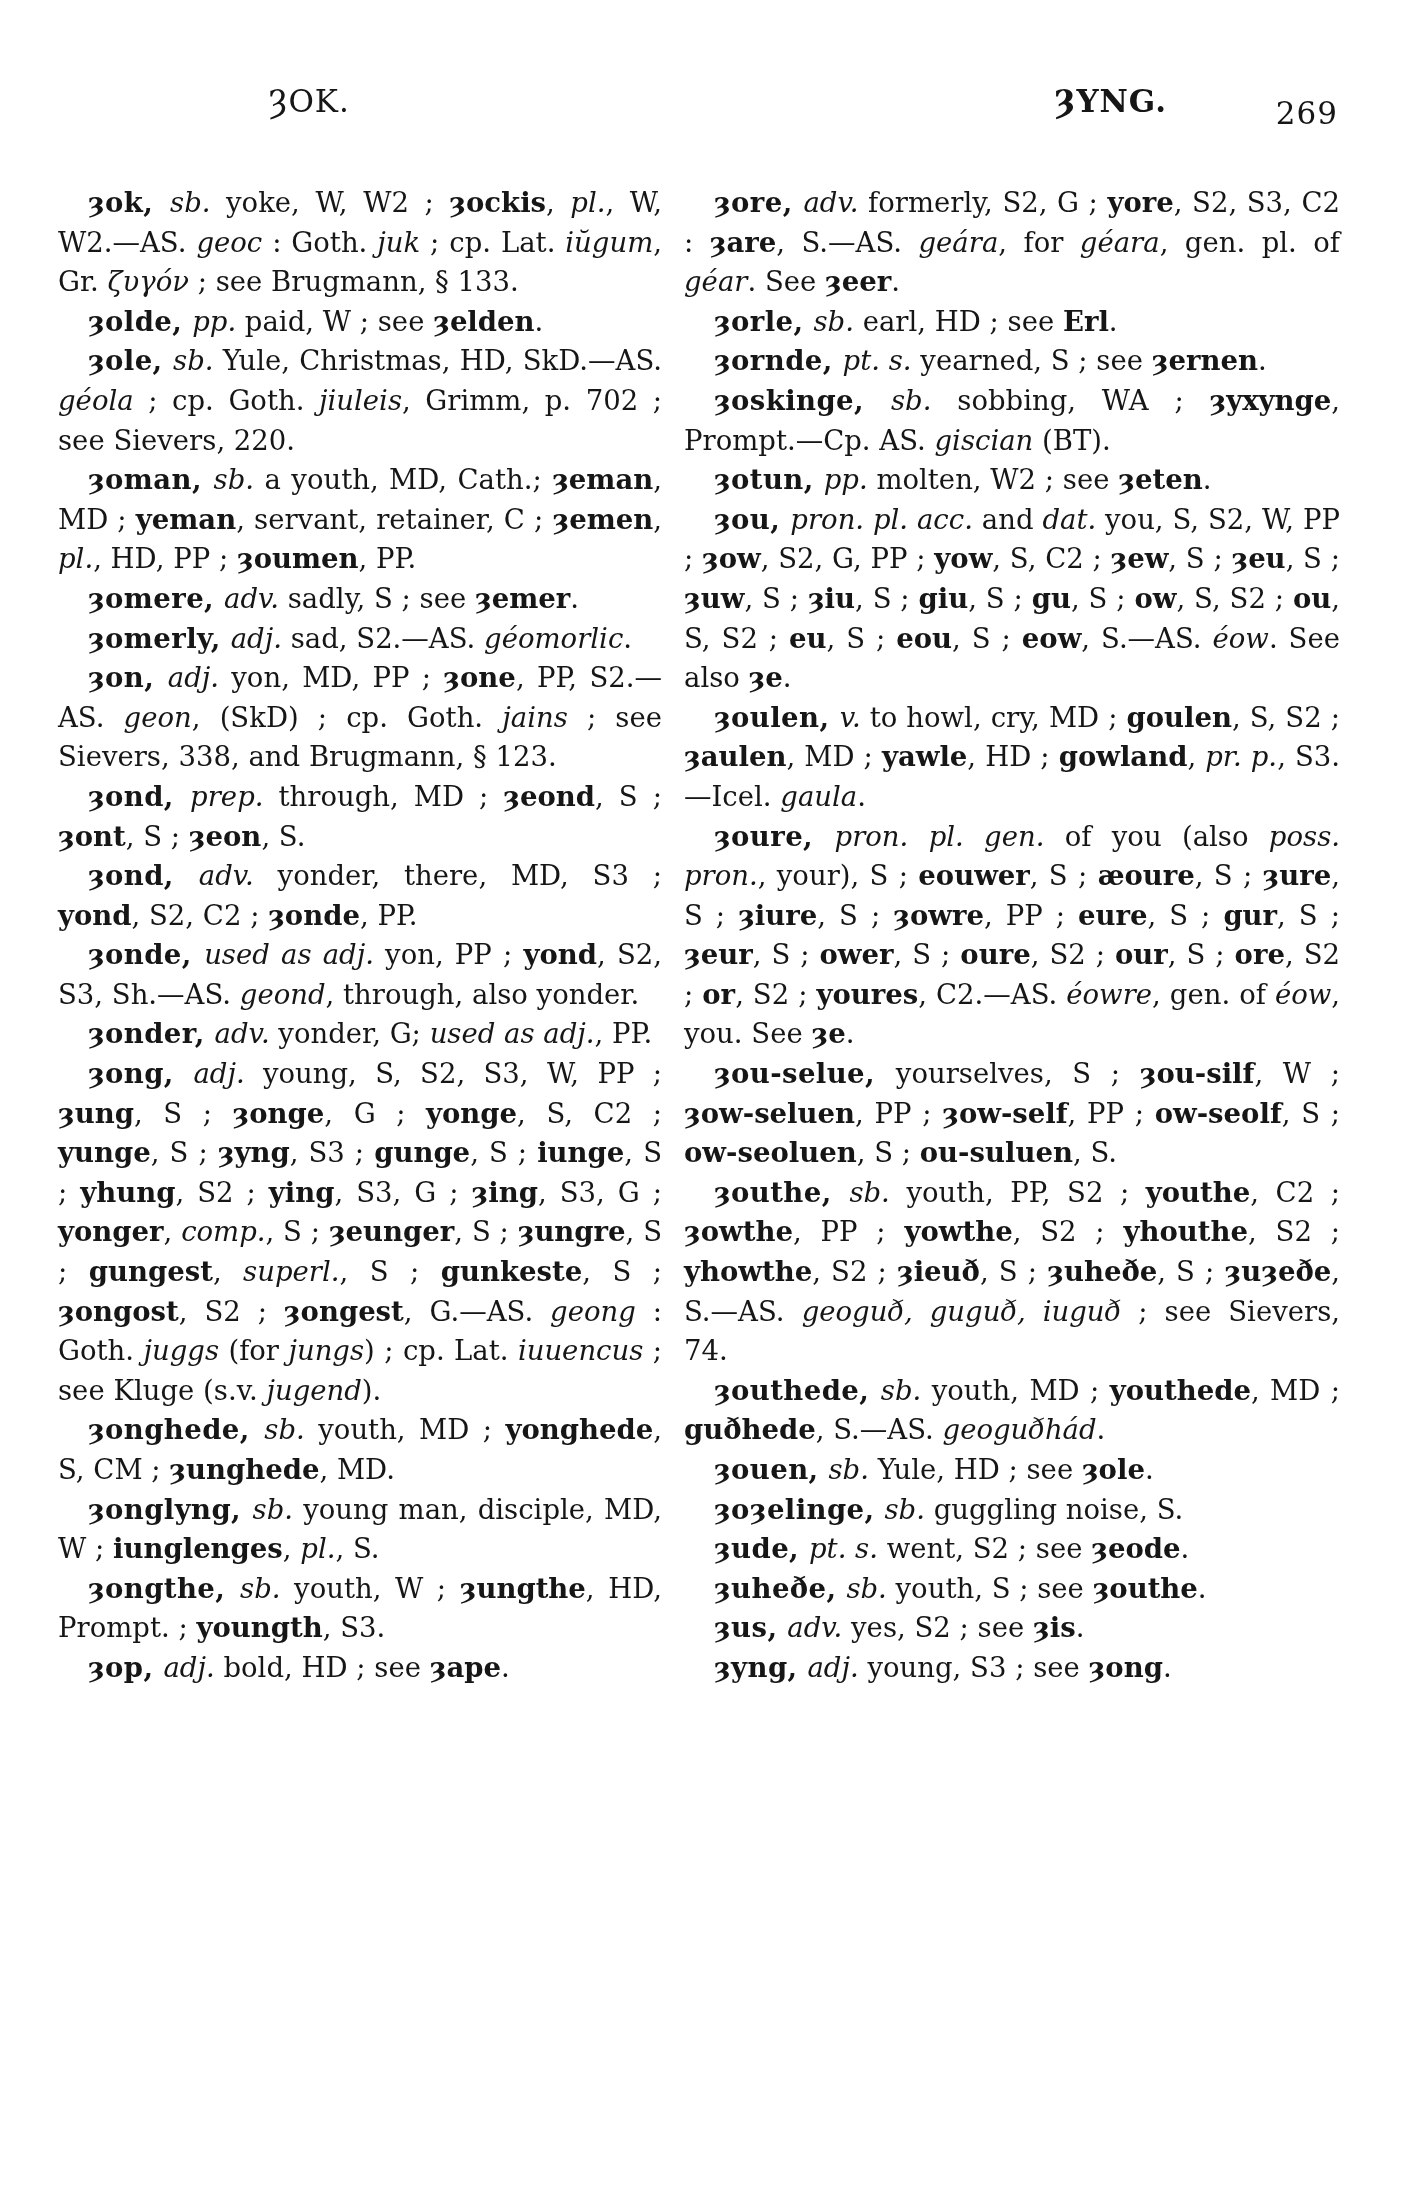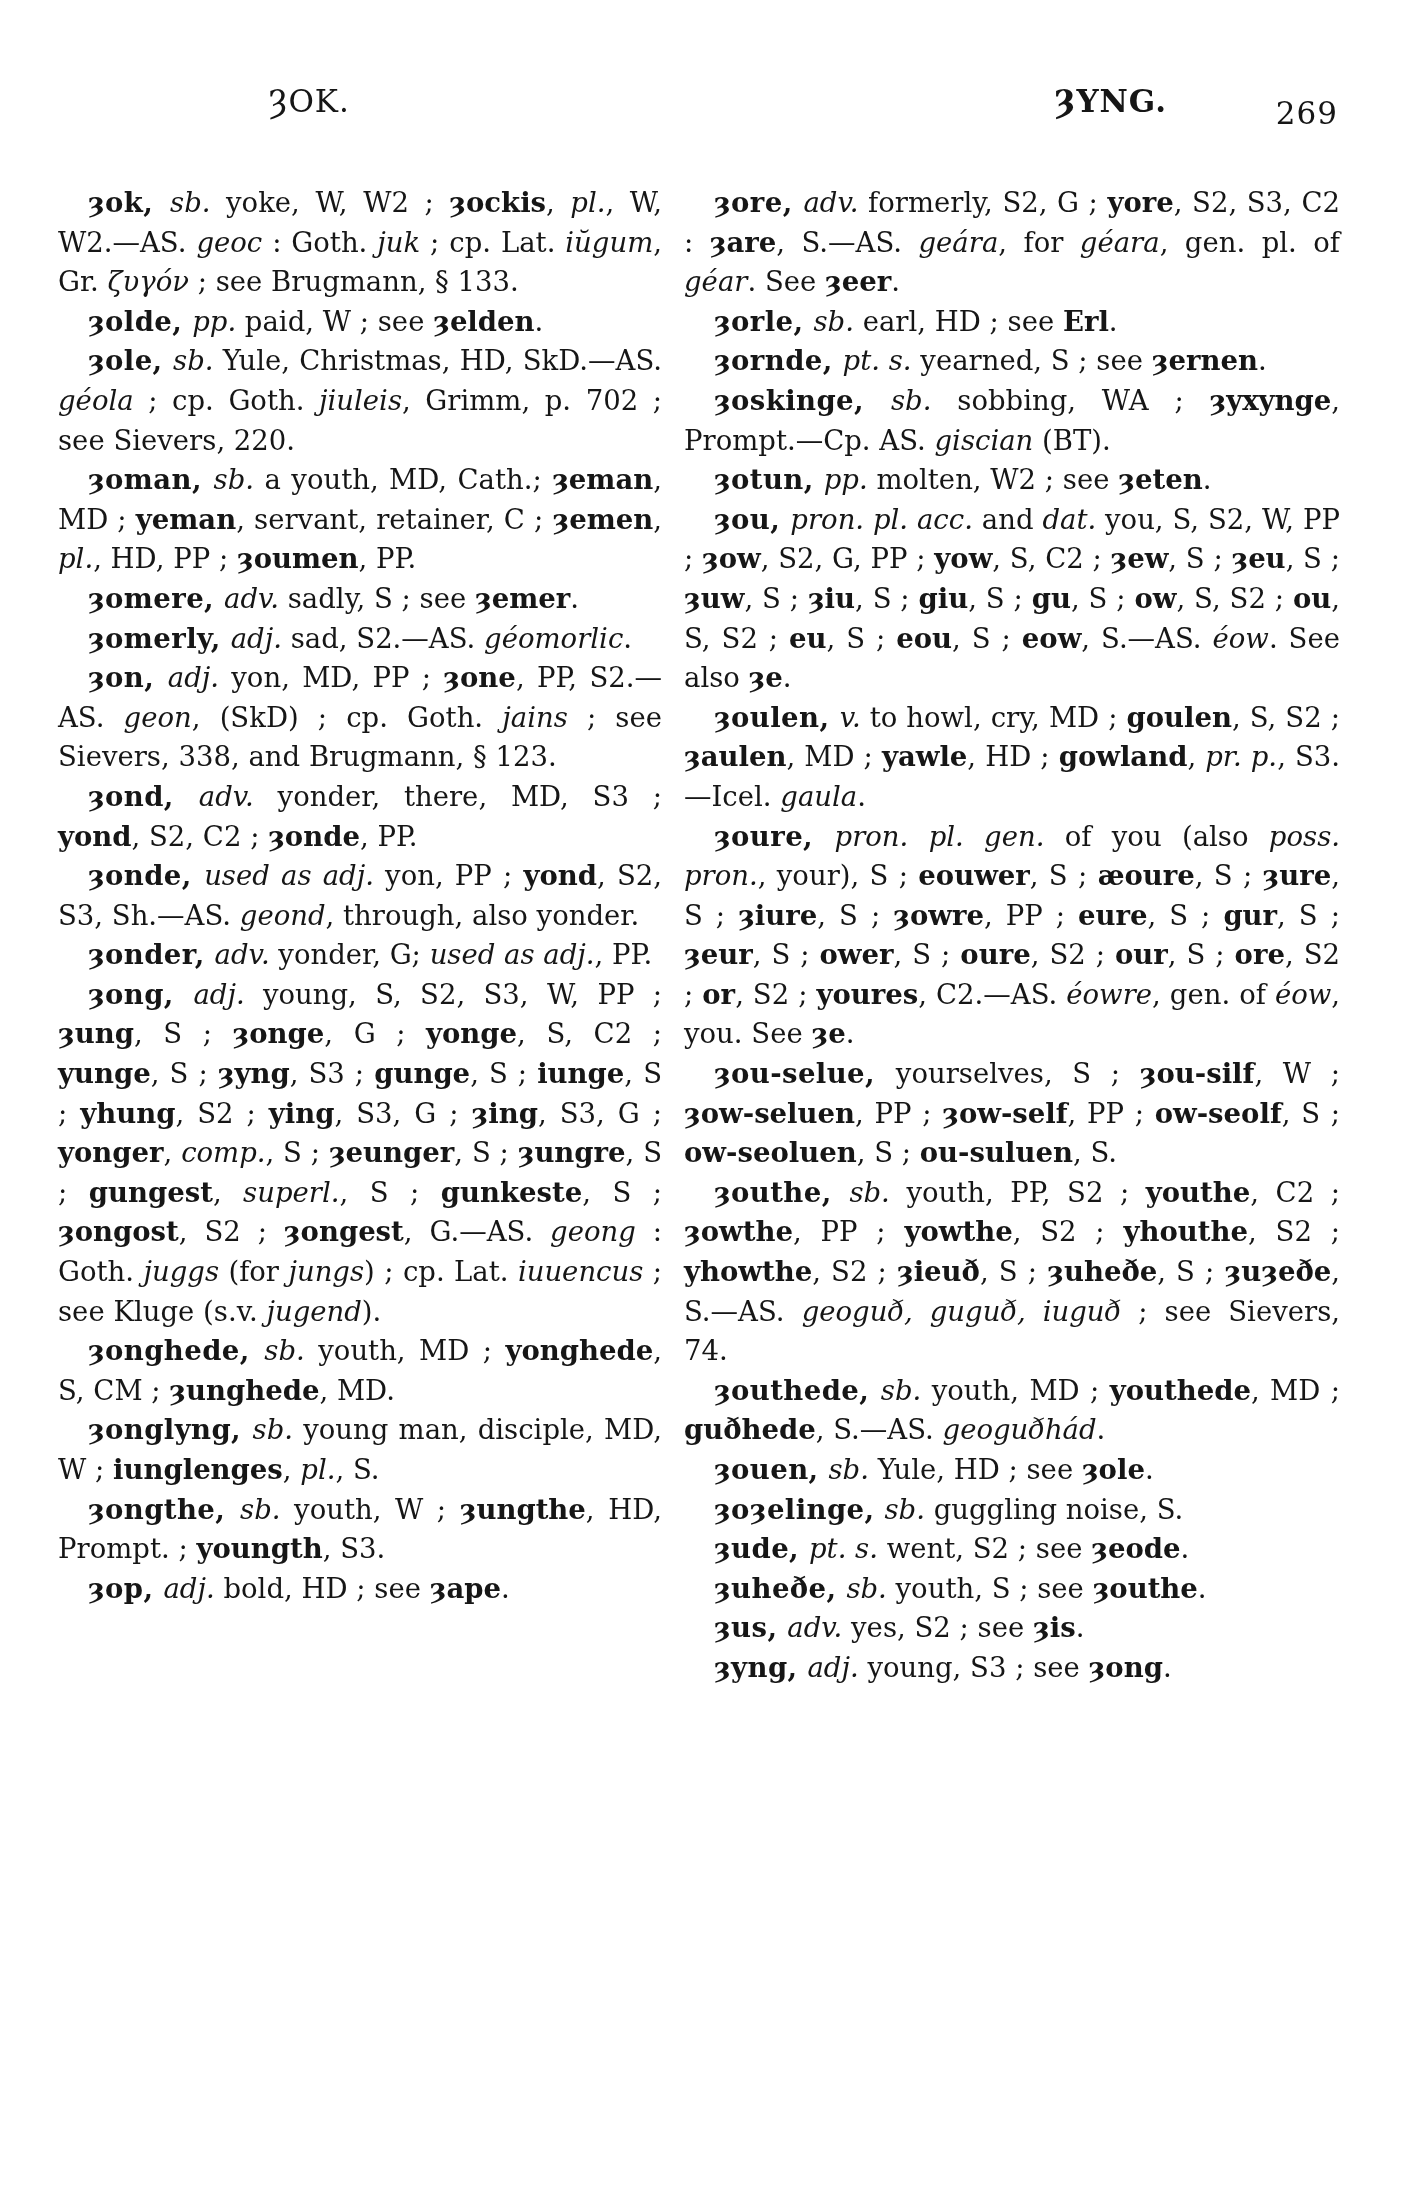--- a/index.html
+++ b/index.html
@@ -43,20 +43,21 @@
   </div>
   <div class="cols">
     <div class="col col-left">
         <p class="entry"><span class="hw">ȝok, </span><span class="s-i">sb.</span><span class="s-r"> yoke, W, W2 ; </span><span class="s-b">ȝockis</span><span class="s-r">, </span><span class="s-i">pl.</span><span class="s-r">, W, W2.—AS. </span><span class="s-i">geoc</span><span class="s-r"> : Goth. </span><span class="s-i">juk</span><span class="s-r"> ; cp. Lat. </span><span class="s-i">iŭgum</span><span class="s-r">, Gr. </span><span class="s-i">ζυγόν</span><span class="s-r"> ; see Brugmann, § 133.</span></p>
         <p class="entry"><span class="hw">ȝolde, </span><span class="s-i">pp.</span><span class="s-r"> paid, W ; see </span><span class="s-b">ȝelden</span><span class="s-r">.</span></p>
         <p class="entry"><span class="hw">ȝole, </span><span class="s-i">sb.</span><span class="s-r"> Yule, Christmas, HD, SkD.—AS. </span><span class="s-i">géola</span><span class="s-r"> ; cp. Goth. </span><span class="s-i">jiuleis</span><span class="s-r">, Grimm, p. 702 ; see Sievers, 220.</span></p>
         <p class="entry"><span class="hw">ȝoman, </span><span class="s-i">sb.</span><span class="s-r"> a youth, MD, Cath.; </span><span class="s-b">ȝeman</span><span class="s-r">, MD ; </span><span class="s-b">yeman</span><span class="s-r">, servant, retainer, C ; </span><span class="s-b">ȝemen</span><span class="s-r">, </span><span class="s-i">pl.</span><span class="s-r">, HD, PP ; </span><span class="s-b">ȝoumen</span><span class="s-r">, PP.</span></p>
         <p class="entry"><span class="hw">ȝomere, </span><span class="s-i">adv.</span><span class="s-r"> sadly, S ; see </span><span class="s-b">ȝemer</span><span class="s-r">.</span></p>
         <p class="entry"><span class="hw">ȝomerly, </span><span class="s-i">adj.</span><span class="s-r"> sad, S2.—AS. </span><span class="s-i">géomorlic</span><span class="s-r">.</span></p>
         <p class="entry"><span class="hw">ȝon, </span><span class="s-i">adj.</span><span class="s-r"> yon, MD, PP ; </span><span class="s-b">ȝone</span><span class="s-r">, PP, S2.—AS. </span><span class="s-i">geon</span><span class="s-r">, (SkD) ; cp. Goth. </span><span class="s-i">jains</span><span class="s-r"> ; see Sievers, 338, and Brugmann, § 123.</span></p>
+        <p class="entry"><span class="hw">ȝond, </span><span class="s-i">prep.</span><span class="s-r"> through, MD ; </span><span class="s-b">ȝeond</span><span class="s-r">, S ; </span><span class="s-b">ȝont</span><span class="s-r">, S ; </span><span class="s-b">ȝeon</span><span class="s-r">, S.</span></p>
         <p class="entry"><span class="hw">ȝond, </span><span class="s-i">adv.</span><span class="s-r"> yonder, there, MD, S3 ; </span><span class="s-b">yond</span><span class="s-r">, S2, C2 ; </span><span class="s-b">ȝonde</span><span class="s-r">, PP.</span></p>
         <p class="entry"><span class="hw">ȝonde, </span><span class="s-i">used as adj.</span><span class="s-r"> yon, PP ; </span><span class="s-b">yond</span><span class="s-r">, S2, S3, Sh.—AS. </span><span class="s-i">geond</span><span class="s-r">, through, also yonder.</span></p>
         <p class="entry"><span class="hw">ȝonder, </span><span class="s-i">adv.</span><span class="s-r"> yonder, G; </span><span class="s-i">used as adj.</span><span class="s-r">, PP.</span></p>
         <p class="entry"><span class="hw">ȝong, </span><span class="s-i">adj.</span><span class="s-r"> young, S, S2, S3, W, PP ; </span><span class="s-b">ȝung</span><span class="s-r">, S ; </span><span class="s-b">ȝonge</span><span class="s-r">, G ; </span><span class="s-b">yonge</span><span class="s-r">, S, C2 ; </span><span class="s-b">yunge</span><span class="s-r">, S ; </span><span class="s-b">ȝyng</span><span class="s-r">, S3 ; </span><span class="s-b">gunge</span><span class="s-r">, S ; </span><span class="s-b">iunge</span><span class="s-r">, S ; </span><span class="s-b">yhung</span><span class="s-r">, S2 ; </span><span class="s-b">ying</span><span class="s-r">, S3, G ; </span><span class="s-b">ȝing</span><span class="s-r">, S3, G ; </span><span class="s-b">yonger</span><span class="s-r">, </span><span class="s-i">comp.</span><span class="s-r">, S ; </span><span class="s-b">ȝeunger</span><span class="s-r">, S ; </span><span class="s-b">ȝungre</span><span class="s-r">, S ; </span><span class="s-b">gungest</span><span class="s-r">, </span><span class="s-i">superl.</span><span class="s-r">, S ; </span><span class="s-b">gunkeste</span><span class="s-r">, S ; </span><span class="s-b">ȝongost</span><span class="s-r">, S2 ; </span><span class="s-b">ȝongest</span><span class="s-r">, G.—AS. </span><span class="s-i">geong</span><span class="s-r"> : Goth. </span><span class="s-i">juggs</span><span class="s-r"> (for </span><span class="s-i">jungs</span><span class="s-r">) ; cp. Lat. </span><span class="s-i">iuuencus</span><span class="s-r"> ; see Kluge (s.v. </span><span class="s-i">jugend</span><span class="s-r">).</span></p>
         <p class="entry"><span class="hw">ȝonghede, </span><span class="s-i">sb.</span><span class="s-r"> youth, MD ; </span><span class="s-b">yonghede</span><span class="s-r">, S, CM ; </span><span class="s-b">ȝunghede</span><span class="s-r">, MD.</span></p>
         <p class="entry"><span class="hw">ȝonglyng, </span><span class="s-i">sb.</span><span class="s-r"> young man, disciple, MD, W ; </span><span class="s-b">iunglenges</span><span class="s-r">, </span><span class="s-i">pl.</span><span class="s-r">, S.</span></p>
         <p class="entry"><span class="hw">ȝongthe, </span><span class="s-i">sb.</span><span class="s-r"> youth, W ; </span><span class="s-b">ȝungthe</span><span class="s-r">, HD, Prompt. ; </span><span class="s-b">youngth</span><span class="s-r">, S3.</span></p>
         <p class="entry"><span class="hw">ȝop, </span><span class="s-i">adj.</span><span class="s-r"> bold, HD ; see </span><span class="s-b">ȝape</span><span class="s-r">.</span></p>
       </div>
     <div class="divider"></div>

